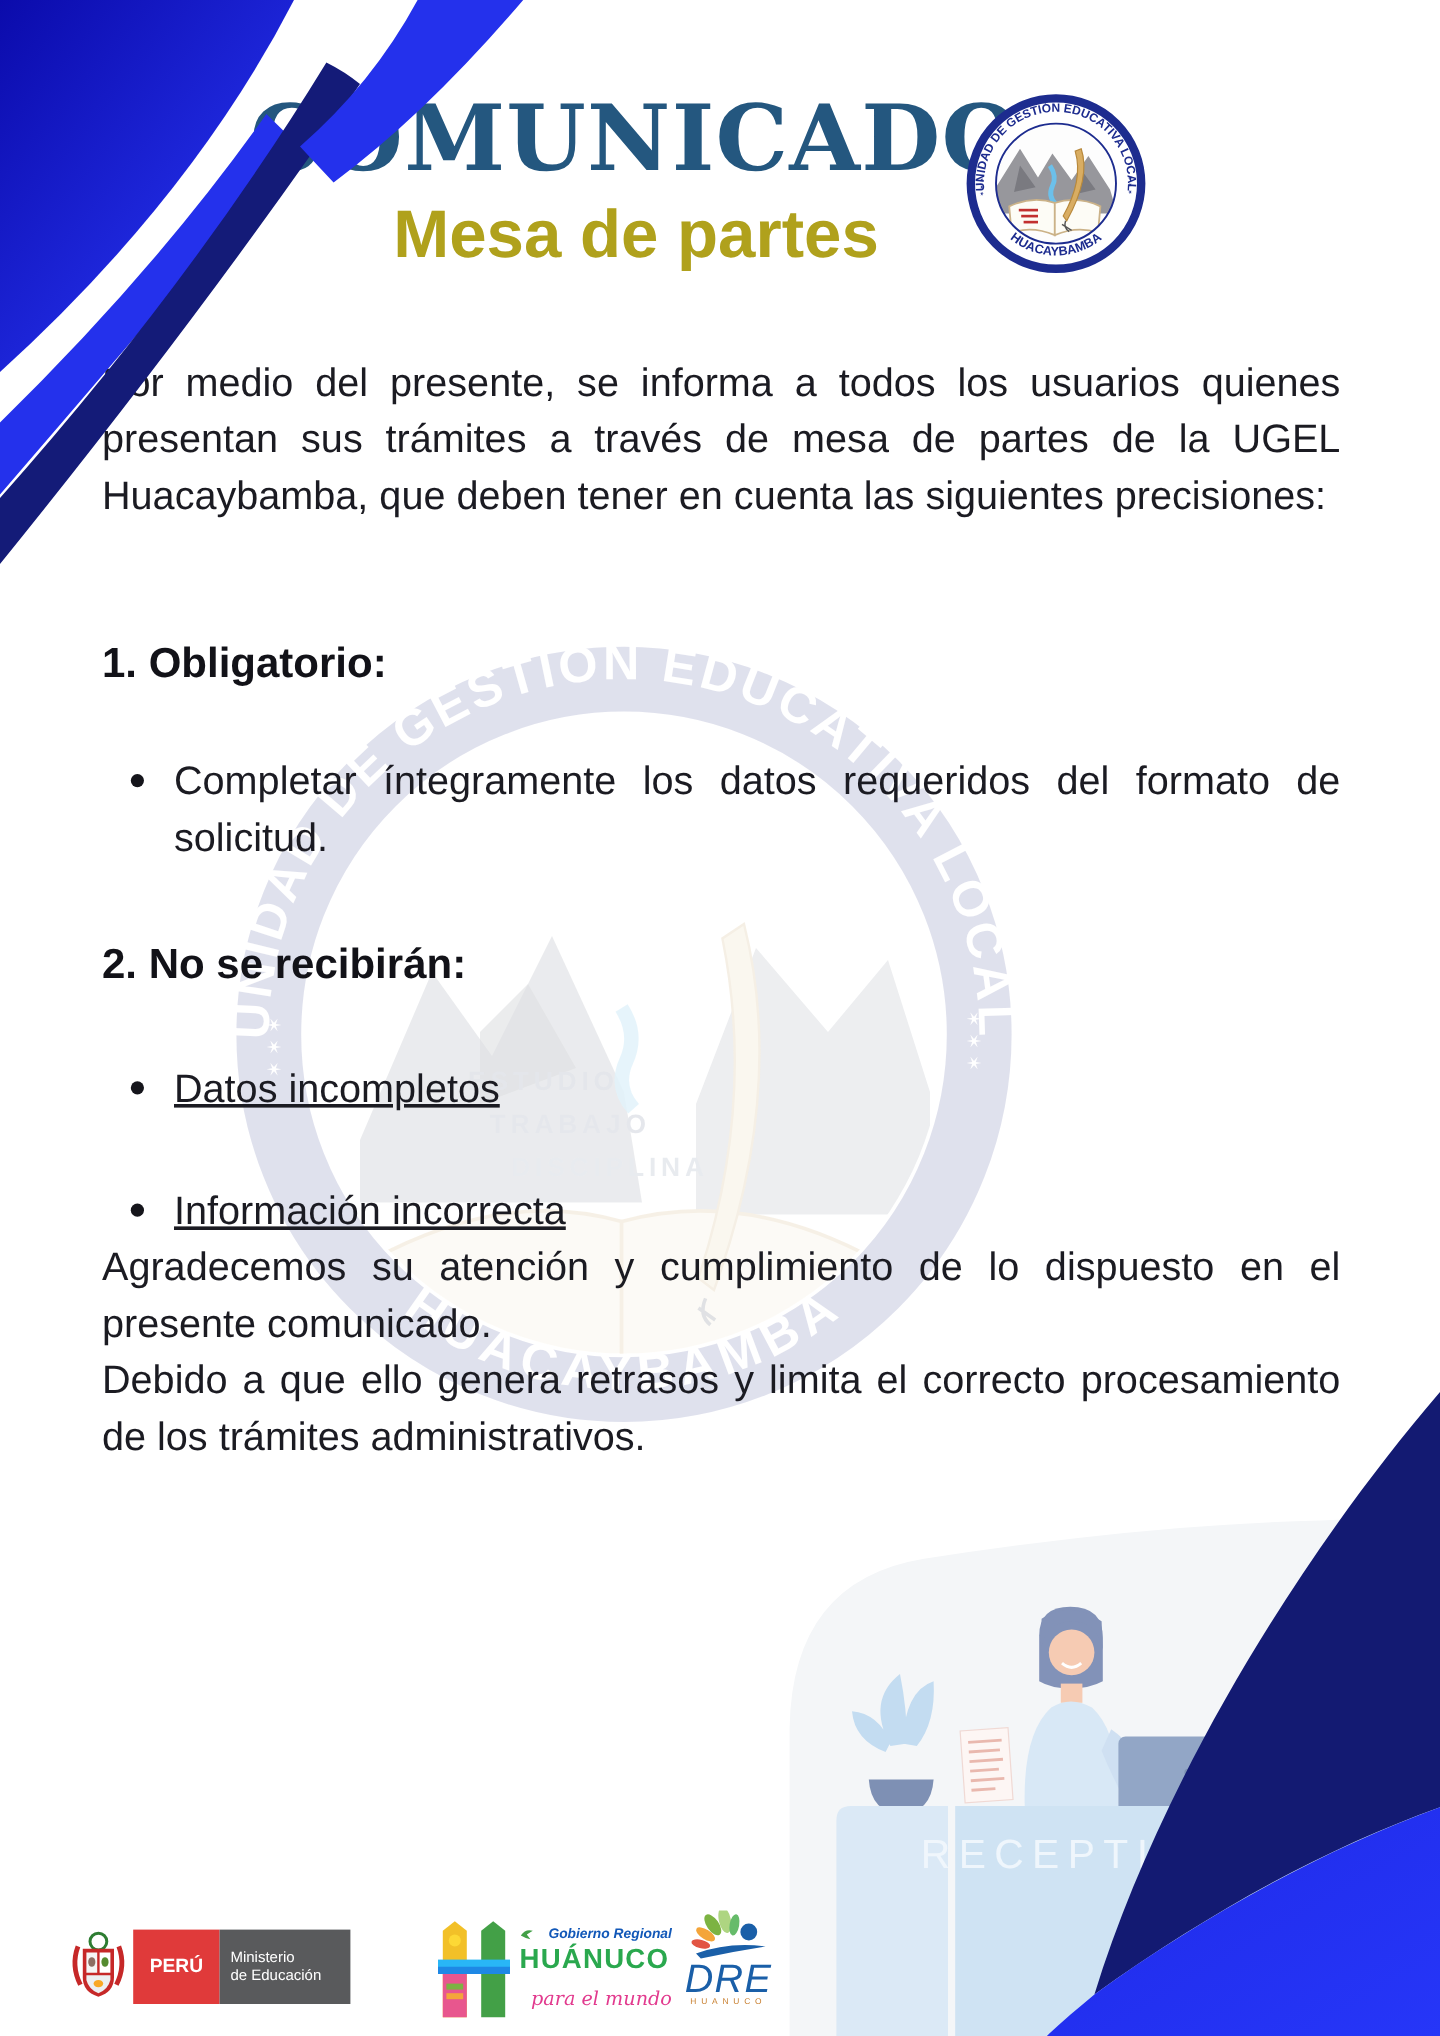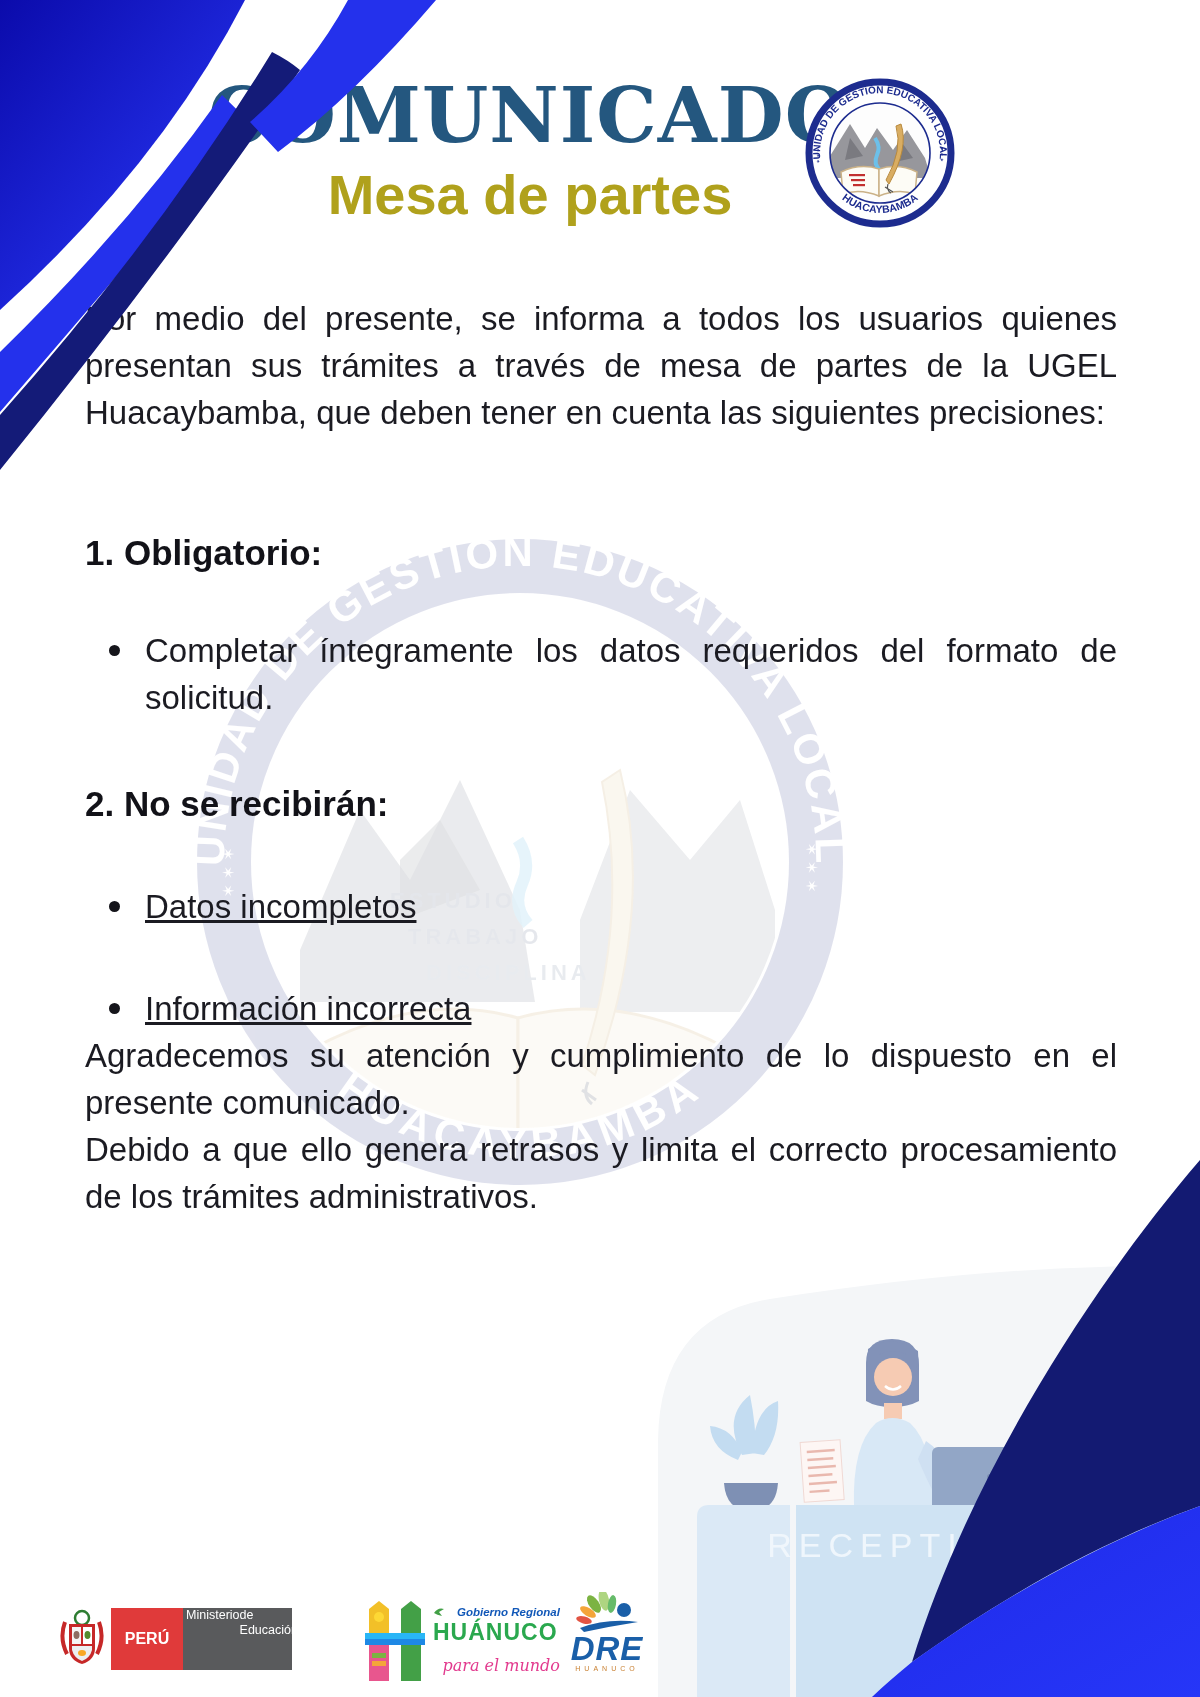--- a/index.html
+++ b/index.html
@@ -40,31 +40,31 @@
   
   #reception{left:630px;top:1255px;width:570px;height:442px;z-index:3;}
   #reception-label{font-family:"Liberation Sans",sans-serif;}
 
   
   #footer{left:0;top:1590px;width:1200px;height:100px;z-index:6;}
   #minedu{position:absolute;left:57px;top:18px;height:62px;display:flex;align-items:stretch;}
   #minedu .arms{width:50px;height:62px;margin-right:4px;}
   #minedu .red-box{width:72px;background:#e03a3a;color:#fff;display:flex;align-items:center;
                    justify-content:center;font-size:16px;font-weight:bold;}
-  #minedu .gray-box{width:100px;background:#595a5c;color:#fff;display:flex;flex-direction:row;
+  #minedu .gray-box{width:100px;background:#595a5c;color:#fff;display:flex;flex-direction:column;
                    justify-content:center;padding-left:9px;font-size:12.5px;line-height:15px;}
   #huanuco{position:absolute;left:363px;top:5px;display:flex;align-items:center;}
   #huanuco .h-glyph{width:64px;height:90px;margin-right:6px;}
   #huanuco .gov-line{font-size:11.5px;font-style:italic;font-weight:bold;color:#1258b8;
                      display:flex;align-items:center;gap:12px;justify-content:flex-end;text-align:center;}
   #huanuco .name{font-size:23px;font-weight:bold;color:#2aa84e;letter-spacing:1px;line-height:28px;}
   #huanuco .slogan{font-family:"DejaVu Serif","Liberation Serif",serif;font-style:italic;
                    font-size:16px;color:#e23a8e;text-align:right;margin-top:10px;}
   #dre{position:absolute;left:552px;top:2px;width:110px;text-align:center;}
-  #dre .dre-name{font-size:33px;font-weight:bold;font-style:italic;color:#1a5fa8;
+  #dre .dre-name{font-size:33px;font-weight:normal;font-style:italic;color:#1a5fa8;
                  line-height:30px;letter-spacing:1px;}
   #dre .dre-sub{font-size:7px;letter-spacing:4px;color:#c87f2f;margin-top:1px;}
 </style>
 </head>
 <body>
 
 <svg id="watermark" class="abs" viewBox="0 0 740 740">
   <defs>
     <path id="wm-arc-top" d="M84.1,448.6 A296,296 0 1 1 655.9,448.6"></path>
     <path id="wm-arc-bottom" d="M127.5,541.8 A296,296 0 0 0 612.5,541.8"></path>

